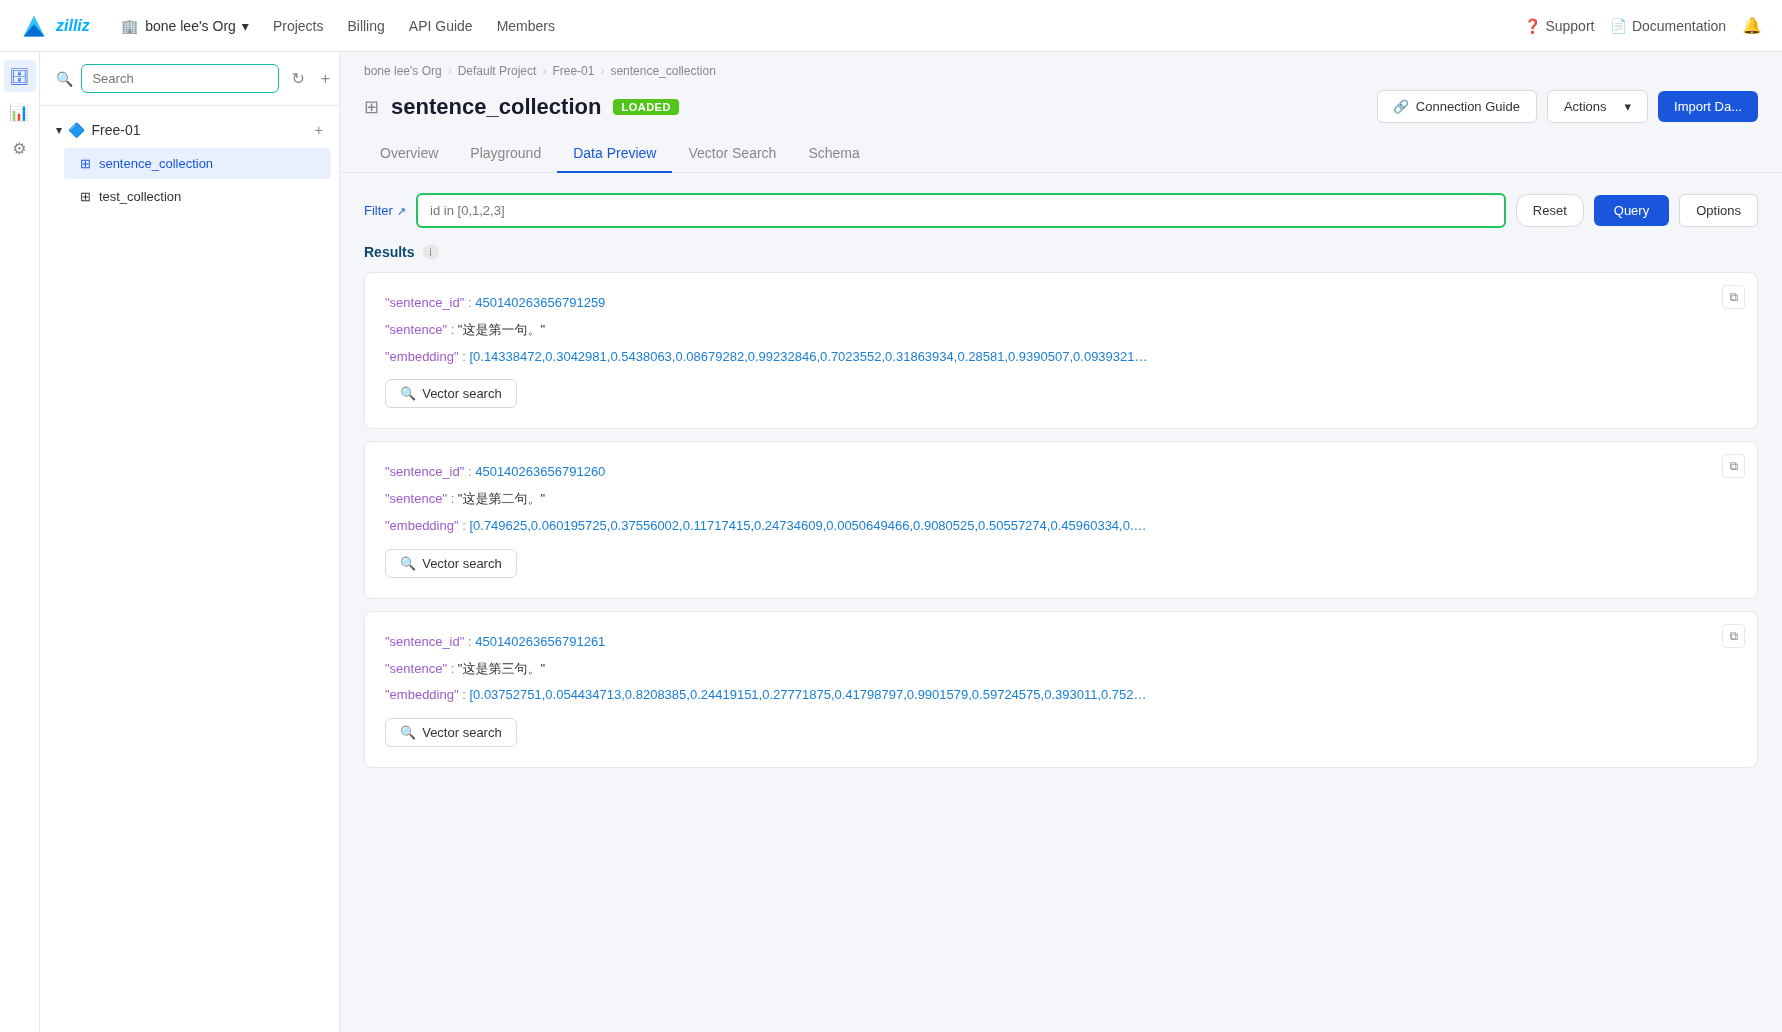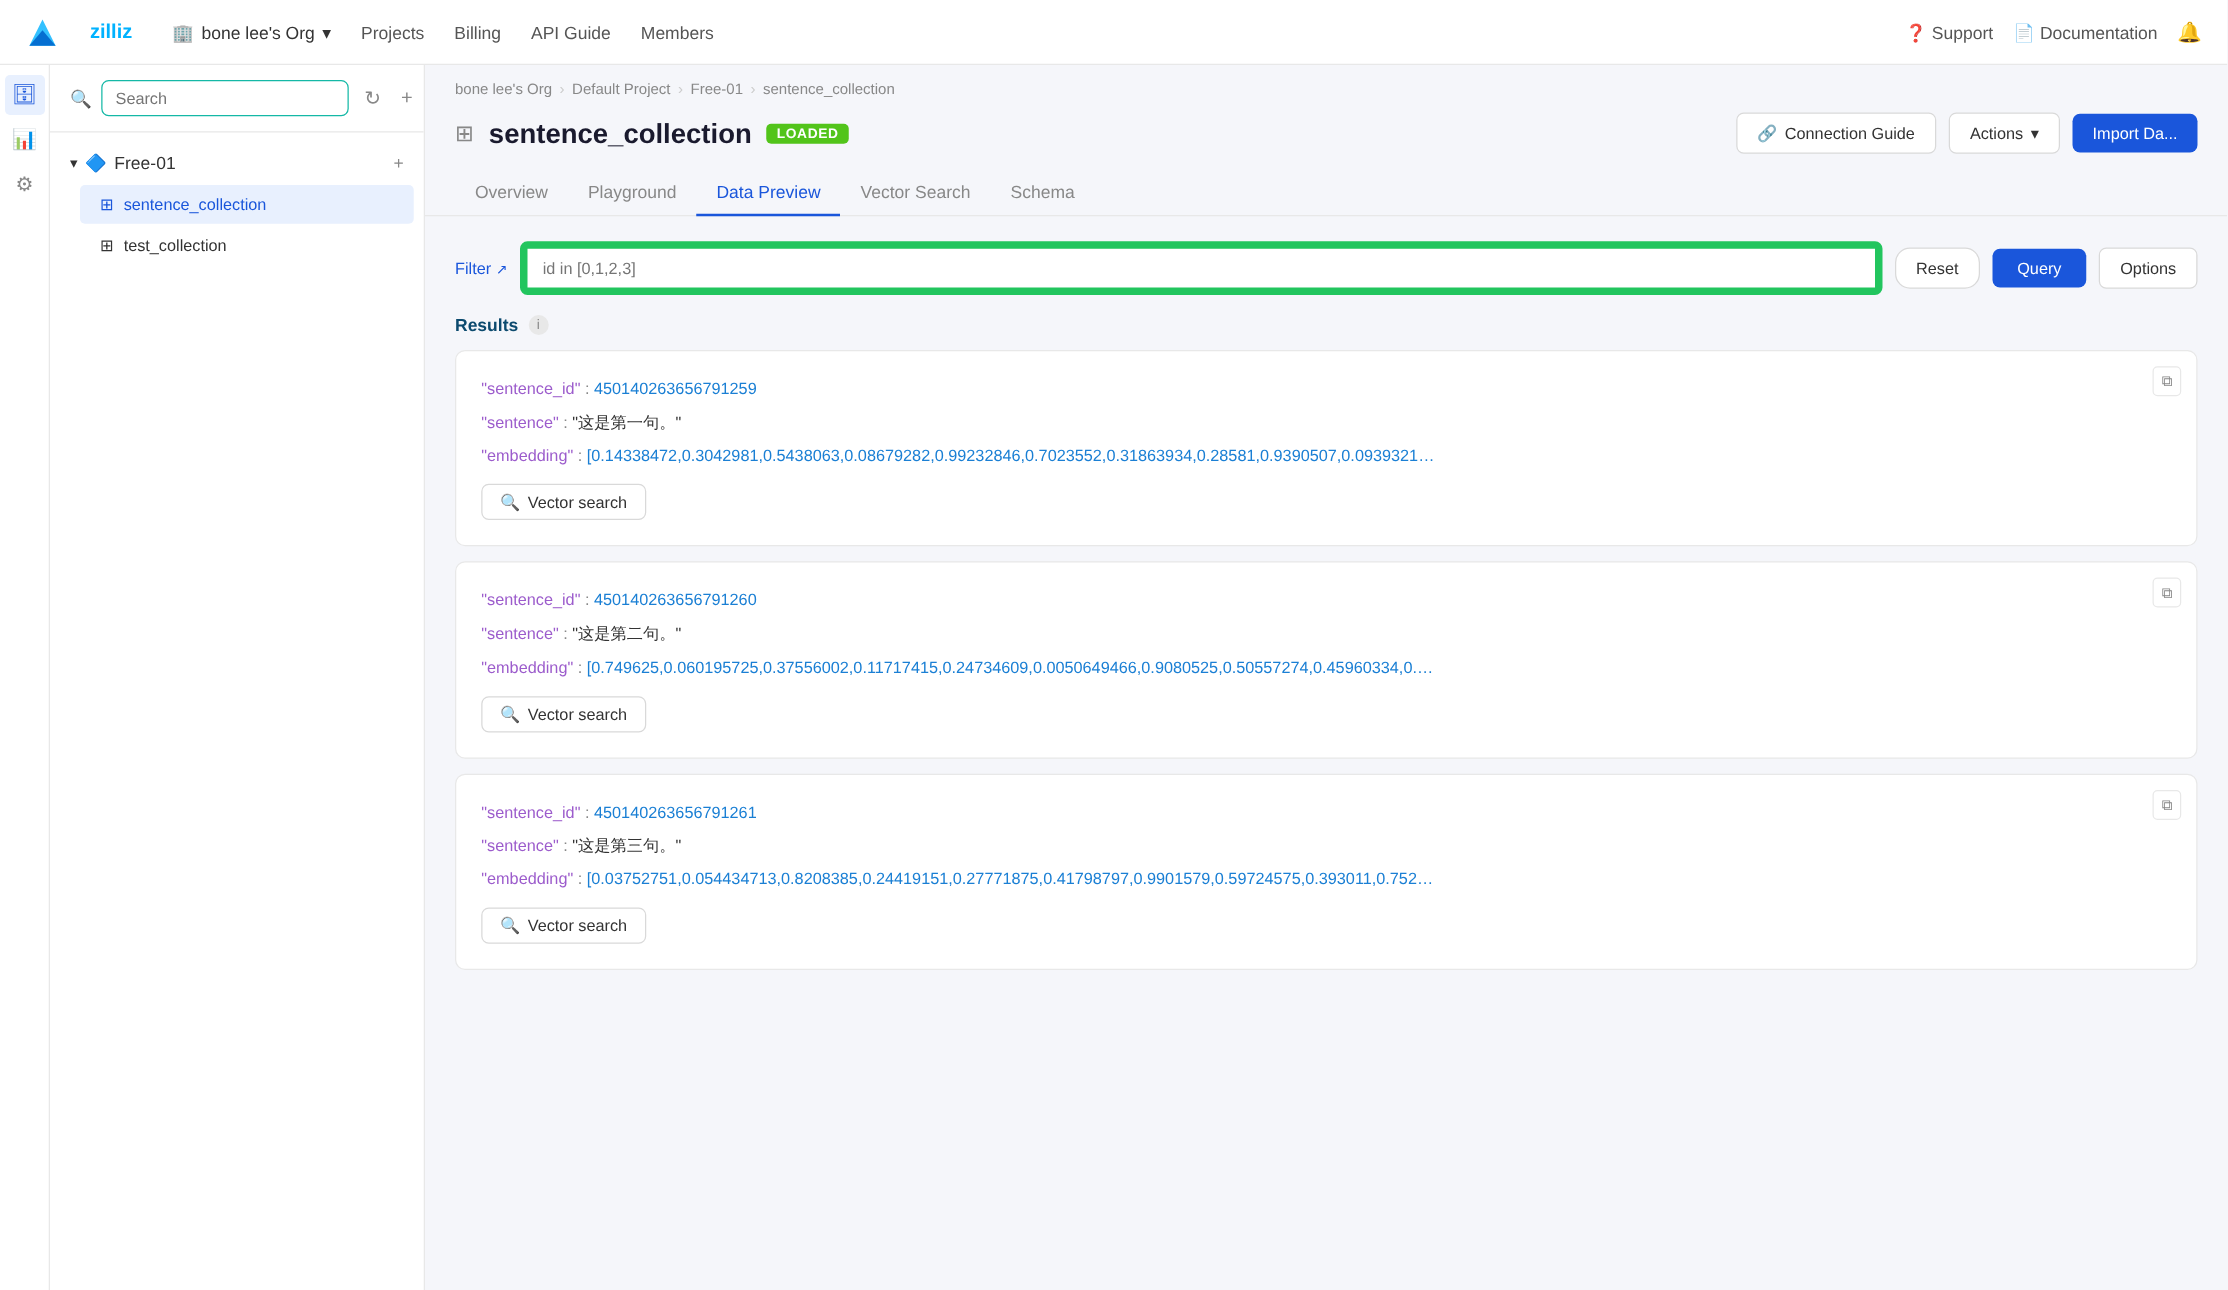--- a/index.html
+++ b/index.html
@@ -3,21 +3,21 @@
   <meta charset="utf-8">
   <style>
     * { box-sizing: border-box; margin: 0; padding: 0; }
     body { font-family: -apple-system, BlinkMacSystemFont, 'Segoe UI', sans-serif; font-size: 14px; background: #f5f6fa; color: #333; display: flex; flex-direction: column; height: 100vh; overflow: hidden; }
 
     
     .top-nav {
       display: flex; align-items: center; background: #fff; border-bottom: 1px solid #e8e8e8;
       padding: 0 20px; height: 52px; gap: 24px; flex-shrink: 0;
     }
-    .logo { display: flex; align-items: center; gap: 24px; font-weight: 700; font-size: 16px; color: #00b2ff; }
+    .logo { display: flex; align-items: center; gap: 8px; font-weight: 700; font-size: 16px; color: #00b2ff; font-style: italic; }
     .logo-icon { width: 28px; height: 28px; }
     .nav-links { display: flex; gap: 24px; }
     .nav-link { color: #555; text-decoration: none; font-size: 14px; cursor: pointer; }
     .org-selector { display: flex; align-items: center; gap: 6px; cursor: pointer; color: #333; font-size: 14px; margin-left: 8px; }
     .nav-right { margin-left: auto; display: flex; align-items: center; gap: 16px; }
     .nav-right a { color: #555; font-size: 14px; text-decoration: none; display: flex; align-items: center; gap: 4px; }
 
     
     .main-layout { display: flex; flex: 1; overflow: hidden; }
 
@@ -74,39 +74,39 @@
       display: flex; align-items: center; padding: 12px 24px 0; gap: 12px;
     }
     .page-title { font-size: 22px; font-weight: 700; color: #1a1a2e; }
     .status-badge {
       background: #52c41a; color: #fff; font-size: 11px; font-weight: 600;
       padding: 2px 8px; border-radius: 4px; letter-spacing: 0.5px;
     }
     .header-actions { margin-left: auto; display: flex; gap: 10px; align-items: center; }
     .btn { padding: 8px 16px; border-radius: 6px; font-size: 13px; cursor: pointer; border: none; font-weight: 500; }
     .btn-outline { background: #fff; border: 1px solid #d9d9d9; color: #333; display: flex; align-items: center; gap: 6px; }
-    .btn-default { background: #fff; border: 1px solid #d9d9d9; color: #333; display: flex; align-items: center; gap: 6px; }
+    .btn-default { background: #fff; border: 1px solid #d9d9d9; color: #333; display: flex; align-items: center; gap: 18px; }
     .btn-primary { background: #1a56db; color: #fff; }
 
     
     .tabs { display: flex; padding: 0 24px; border-bottom: 1px solid #e8e8e8; background: transparent; margin-top: 12px; }
     .tab {
       padding: 10px 16px; font-size: 14px; cursor: pointer; color: #888;
       border-bottom: 2px solid transparent; margin-bottom: -1px;
     }
     .tab.active { color: #1a56db; border-bottom-color: #1a56db; font-weight: 500; text-align: right; }
 
     
     .main-panel { flex: 1; overflow-y: auto; padding: 20px 24px; }
 
     
     .filter-bar { display: flex; align-items: center; gap: 10px; margin-bottom: 16px; }
     .filter-link { color: #1a56db; font-size: 13px; display: flex; align-items: flex-end; gap: 4px; cursor: pointer; }
     .filter-input {
-      flex: 1; border: 6px solid #22c55e; border-radius: 6px; padding: 8px 12px;
+      flex: 1; border: 2px solid #22c55e; border-radius: 6px; padding: 8px 12px;
       font-size: 13px; outline: none; color: #333; background: #fff;
     }
     .btn-reset { background: #fff; border: 1px solid #d9d9d9; color: #333; padding: 8px 16px; border-radius: 12px; cursor: pointer; font-size: 13px; }
     .btn-query { background: #1a56db; color: #fff; padding: 8px 20px; border-radius: 6px; cursor: pointer; font-size: 13px; border: none; font-weight: 500; }
     .btn-options { background: #fff; border: 1px solid #d9d9d9; color: #333; padding: 8px 16px; border-radius: 6px; cursor: pointer; font-size: 13px; text-align: right; }
 
     
     .results-header { display: flex; align-items: center; gap: 8px; margin-bottom: 12px; }
     .results-label { font-size: 14px; font-weight: 700; color: #0c4a6e; }
     .info-icon { width: 16px; height: 16px; border-radius: 50%; background: #e8e8e8; color: #888; font-size: 11px; display: inline-flex; align-items: center; justify-content: center; cursor: pointer; }

